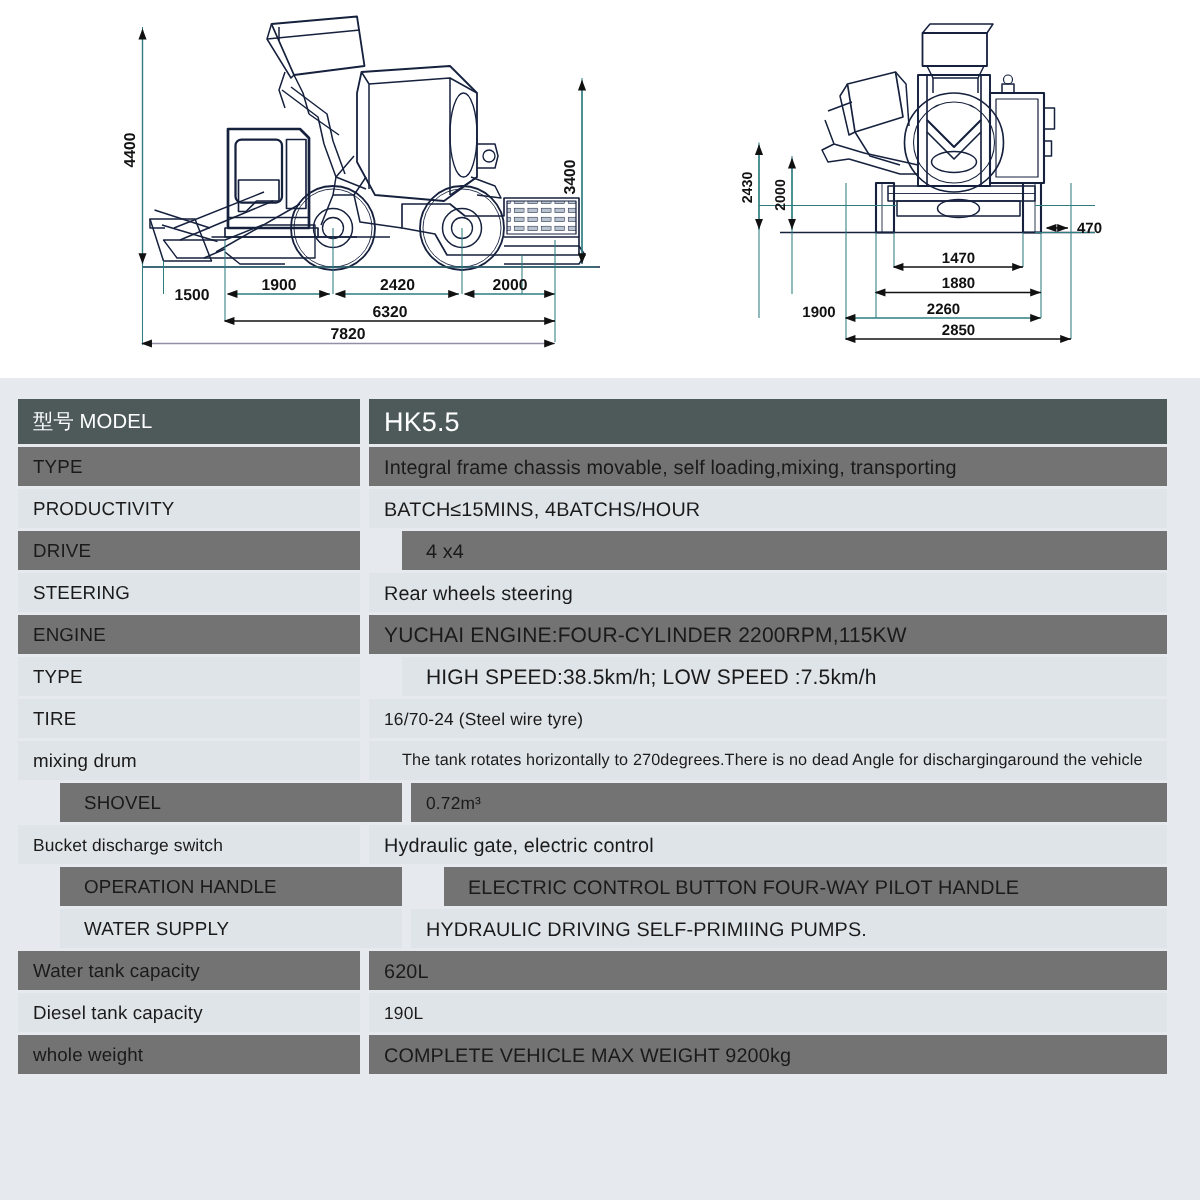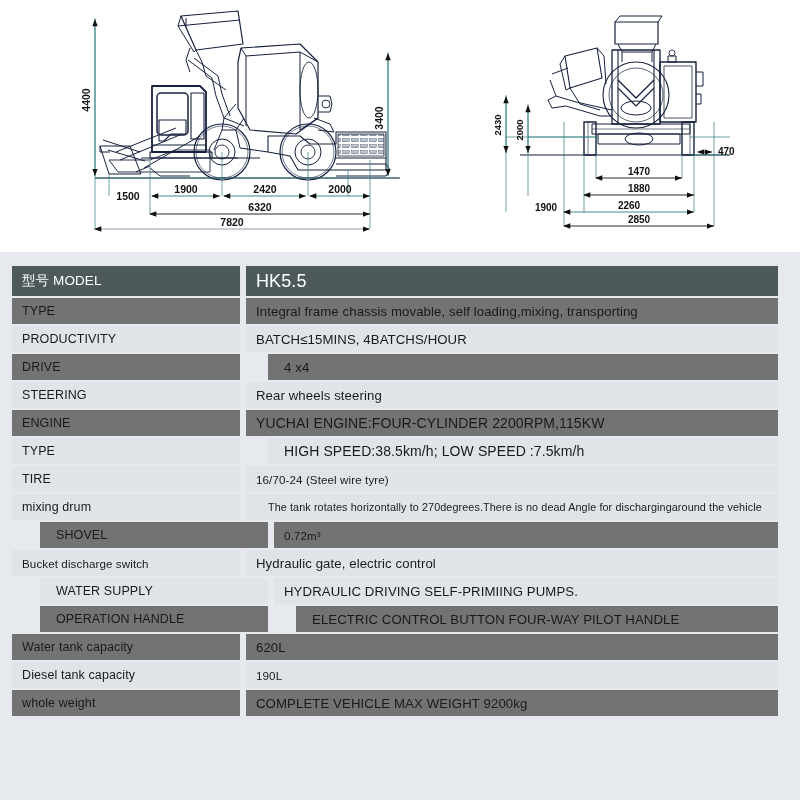--- a/index.html
+++ b/index.html
@@ -383,31 +383,31 @@
     <div class="row bg-white">
       <div class="cell-label indent-1">SHOVEL</div>
       <div class="cell-value v-sm">0.72m³</div>
     </div>
 
     <div class="row bg-gray">
       <div class="cell-label v-sm">Bucket discharge switch</div>
       <div class="cell-value v-md">Hydraulic gate, electric control</div>
     </div>
 
+    <div class="row bg-white">
+      <div class="cell-label indent-1">OPERATION HANDLE</div>
+      <div class="cell-value v-md indent-1">ELECTRIC CONTROL BUTTON FOUR-WAY PILOT HANDLE</div>
+    </div>
+
     <div class="row bg-gray">
       <div class="cell-label indent-1">WATER SUPPLY</div>
       <div class="cell-value v-md">HYDRAULIC DRIVING SELF-PRIMIING PUMPS.</div>
     </div>
 
     <div class="row bg-white">
-      <div class="cell-label indent-1">OPERATION HANDLE</div>
-      <div class="cell-value v-md indent-1">ELECTRIC CONTROL BUTTON FOUR-WAY PILOT HANDLE</div>
-    </div>
-
-    <div class="row bg-white">
       <div class="cell-label">Water tank capacity</div>
       <div class="cell-value v-md">620L</div>
     </div>
 
     <div class="row bg-gray">
       <div class="cell-label">Diesel tank capacity</div>
       <div class="cell-value v-sm">190L</div>
     </div>
 
     <div class="row bg-white">

